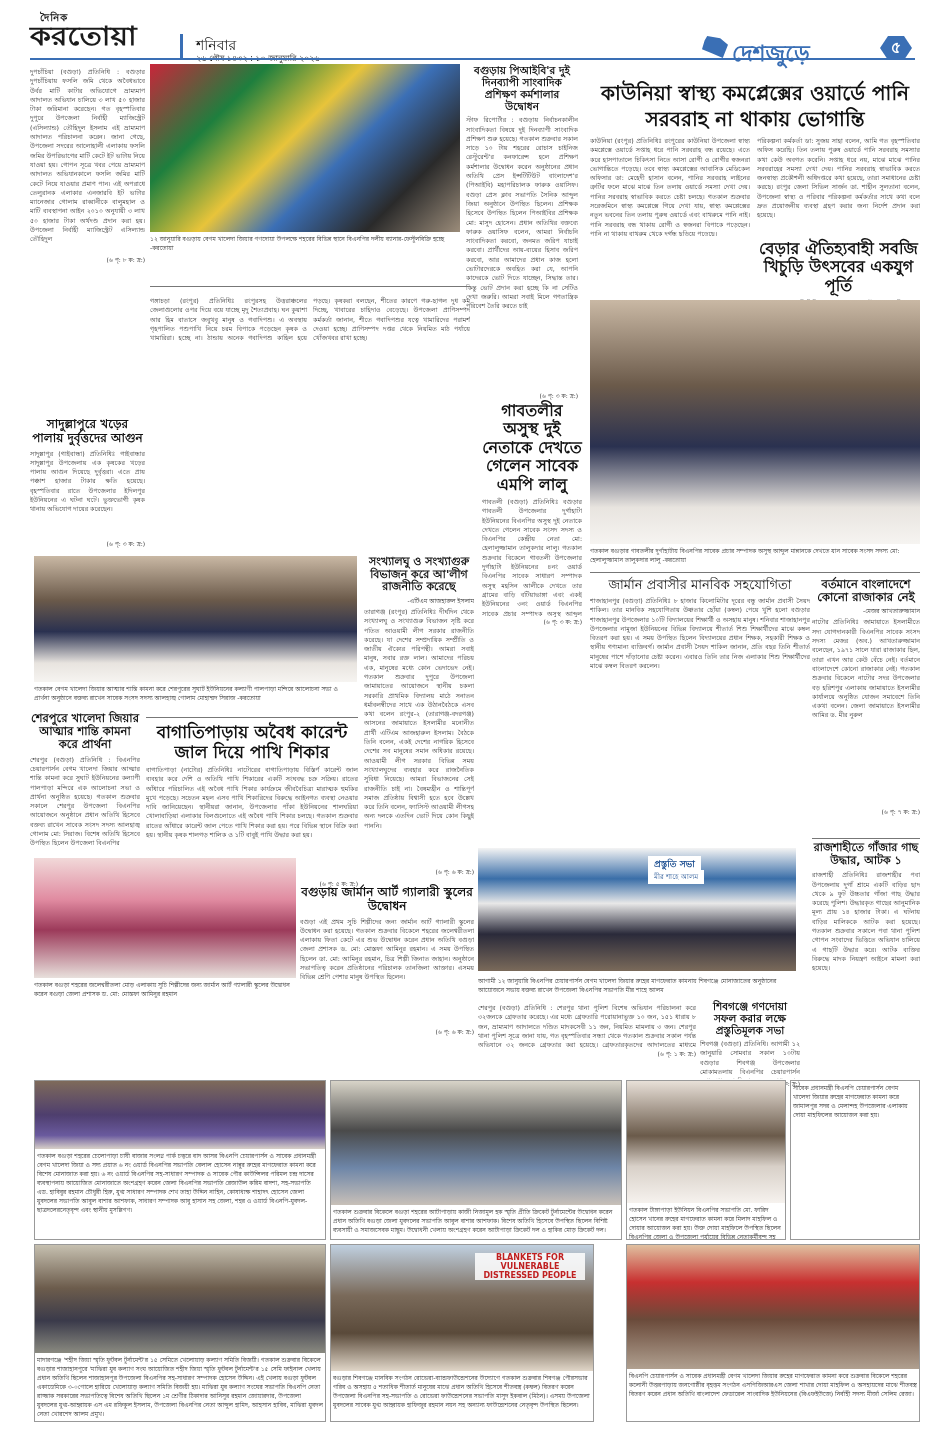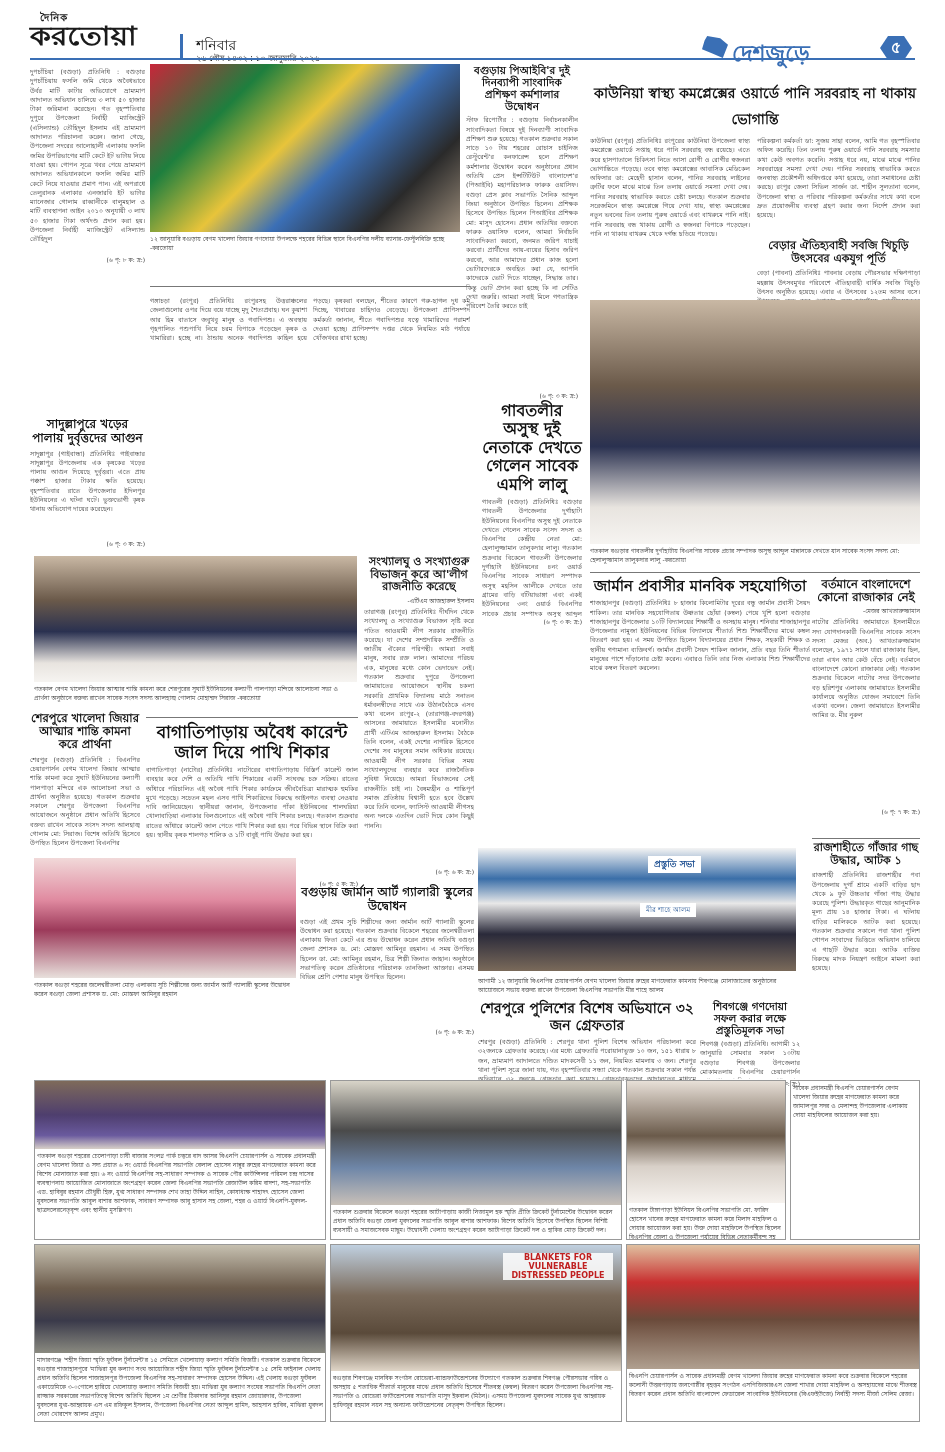--- a/index.html
+++ b/index.html
@@ -56,27 +56,27 @@
 <div class="abs photo ph-flags" style="left:150px;top:64px;width:310px;height:168px;"></div>
 <div class="abs caption" style="left:150px;top:234px;width:310px;height:20px;">১২ জানুয়ারি বগুড়ায় বেগম খালেদা জিয়ার গণদোয়া উপলক্ষে শহরের বিভিন্ন স্থানে বিএনপির দলীয় ব্যানার-ফেস্টুনবিক্রি হচ্ছে -করতোয়া</div>
 
 <div class="abs" style="left:466px;top:64px;width:112px;">
   <div class="headline" style="font-size:10.5px;">বগুড়ায় পিআইবি'র দুই দিনব্যাপী সাংবাদিক প্রশিক্ষণ কর্মশালার উদ্বোধন</div>
   <div class="body-text" style="height:276px;margin-top:3px;">স্টাফ রিপোর্টার : বগুড়ায় নির্বাচনকালীন সাংবাদিকতা বিষয়ে দুই দিনব্যাপী সাংবাদিক প্রশিক্ষণ শুরু হয়েছে। গতকাল শুক্রবার সকাল সাড়ে ১০ টায় শহরের রোচাস চাইনিজ রেস্টুরেন্ট'র কনফারেন্স হলে প্রশিক্ষণ কর্মশালার উদ্বোধন করেন অনুষ্ঠানের প্রধান অতিথি প্রেস ইন্সটিটিউট বাংলাদেশ'র (পিআইবি) মহাপরিচালক ফারুক ওয়াসিফ। বগুড়া প্রেস ক্লাব সভাপতি সৈনিক আব্দুল জিয়া অনুষ্ঠানে উপস্থিত ছিলেন। প্রশিক্ষক হিসেবে উপস্থিত ছিলেন পিআইবির প্রশিক্ষক মো: মাসুদ হোসেন। প্রধান অতিথির বক্তব্যে ফারুক ওয়াসিফ বলেন, আমরা নির্বাচনি সাংবাদিকতা করবো, জনমত জরিপ যাচাই করবো। প্রার্থীদের আয়-ব্যয়ের হিসাব জরিপ করবো, আর আমাদের প্রধান কাজ হলো ভোটারদেরকে অবহিত করা যে, আপনি কাদেরকে ভোট দিতে যাচ্ছেন, সিদ্ধান্ত তার। কিন্তু ভোট প্রদান করা হচ্ছে কি না সেটিও দেখা জরুরি। আমরা সবাই মিলে গণতান্ত্রিক পরিবেশ তৈরি করতে চাই</div>
   <div class="caption" style="text-align:right;">(৬ পৃ: ৩ ক: দ্র:)</div>
 </div>
 
 <div class="abs" style="left:590px;top:80px;width:330px;">
-  <div class="headline" style="font-size:14px;line-height:26px;">কাউনিয়া স্বাস্থ্য কমপ্লেক্সের ওয়ার্ডে পানি সরবরাহ না থাকায় ভোগান্তি</div>
+  <div class="headline" style="font-size:20px;line-height:26px;">কাউনিয়া স্বাস্থ্য কমপ্লেক্সের ওয়ার্ডে পানি সরবরাহ না থাকায় ভোগান্তি</div>
 </div>
 <div class="abs body-text" style="left:590px;top:136px;width:160px;height:100px;">কাউনিয়া (রংপুর) প্রতিনিধিঃ রংপুরের কাউনিয়া উপজেলা স্বাস্থ্য কমপ্লেক্সে ওয়ার্ডে সপ্তাহ ধরে পানি সরবরাহ বন্ধ রয়েছে। এতে করে হাসপাতালে চিকিৎসা নিতে আসা রোগী ও রোগীর স্বজনরা ভোগান্তিতে পড়েছে। তবে স্বাস্থ্য কমপ্লেক্সের আবাসিক মেডিকেল অফিসার ডা: মেহেদী হাসান বলেন, পানির সরবরাহ লাইনের ত্রুটির ফলে মাঝে মাঝে তিন তলায় ওয়ার্ডে সমস্যা দেখা দেয়। পানির সরবরাহ স্বাভাবিক করতে চেষ্টা চলছে। গতকাল শুক্রবার সরেজমিনে স্বাস্থ্য কমপ্লেক্সে গিয়ে দেখা যায়, স্বাস্থ্য কমপ্লেক্সের নতুন ভবনের তিন তলায় পুরুষ ওয়ার্ডে এবং বাথরুমে পানি নাই। পানি সরবরাহ বন্ধ থাকায় রোগী ও স্বজনরা বিপাকে পড়েছেন। পানি না থাকায় বাথরুম থেকে দুর্গন্ধ ছড়িয়ে পড়েছে।</div>
 <div class="abs body-text" style="left:757px;top:136px;width:163px;height:92px;">পরিকল্পনা কর্মকর্তা ডা: সুজয় সাহা বলেন, আমি গত বৃহস্পতিবার অফিস করেছি। তিন তলায় পুরুষ ওয়ার্ডে পানি সরবরাহ সমস্যার কথা কেউ অবগত করেনি। সপ্তাহ ধরে নয়, মাঝে মাঝে পানির সরবরাহের সমস্যা দেখা দেয়। পানির সরবরাহ স্বাভাবিক করতে জনস্বাস্থ্য প্রকৌশলী অধিদপ্তরে কথা হয়েছে, তারা সমাধানের চেষ্টা করছে। রংপুর জেলা সিভিল সার্জন ডা. শাহীন সুলতানা বলেন, উপজেলা স্বাস্থ্য ও পরিবার পরিকল্পনা কর্মকর্তার সাথে কথা বলে দ্রুত প্রয়োজনীয় ব্যবস্থা গ্রহণ করার জন্য নির্দেশ প্রদান করা হয়েছে।</div>
 
 <div class="abs" style="left:757px;top:240px;width:163px;">
-  <div class="headline" style="font-size:11px;">বেড়ার ঐতিহ্যবাহী সবজি খিচুড়ি উৎসবের একযুগ পূর্তি</div>
+  <div class="headline" style="font-size:16px;">বেড়ার ঐতিহ্যবাহী সবজি খিচুড়ি উৎসবের একযুগ পূর্তি</div>
   <div class="body-text" style="height:46px;margin-top:3px;">বেড়া (পাবনা) প্রতিনিধিঃ পাবনার বেড়ায় পৌরসভার দক্ষিণপাড়া মহল্লায় উৎসবমুখর পরিবেশে ঐতিহ্যবাহী বার্ষিক সবজি খিচুড়ি উৎসব অনুষ্ঠিত হয়েছে। এবার এ উৎসবের ১২তম আসর বসে। উৎসবকে কেন্দ্র করে এলাকায় মেয়ে-জামাইসহ আত্মীয়স্বজনের আগমন সমাগম ঘটে। সরেজমিন</div>
   <div class="caption" style="text-align:right;">(৬ পৃ: ৩ ক: দ্র:)</div>
 </div>
 
 <div class="abs rule-h" style="left:150px;top:286px;width:320px;"></div>
 <div class="abs" style="left:150px;top:292px;width:320px;">
   <div class="body-text" style="height:92px;margin-top:4px;column-count:2;column-gap:6px;">গঙ্গাচড়া (রংপুর) প্রতিনিধিঃ রংপুরসহ উত্তরাঞ্চলের জেলাগুলোর ওপর দিয়ে বয়ে যাচ্ছে মৃদু শৈত্যপ্রবাহ। ঘন কুয়াশা আর হিম বাতাসে জবুথবু মানুষ ও গবাদিপশু। এ অবস্থায় গৃহপালিত পশুপাখি নিয়ে চরম বিপাকে পড়েছেন কৃষক ও খামারিরা। হচ্ছে না। ঠান্ডায় অনেক গবাদিপশু কাহিল হয়ে পড়ছে। কৃষকরা বলছেন, শীতের কারণে গরু-ছাগল দুধ কম দিচ্ছে, খাবারের চাহিদাও বেড়েছে। উপজেলা প্রাণিসম্পদ কর্মকর্তা জানান, শীতে গবাদিপশুর যত্নে খামারিদের পরামর্শ দেওয়া হচ্ছে। প্রাণিসম্পদ দপ্তর থেকে নিয়মিত মাঠ পর্যায়ে খোঁজখবর রাখা হচ্ছে।</div>
 </div>
 
 <div class="abs" style="left:30px;top:418px;width:115px;">
@@ -98,21 +98,21 @@
 
 <div class="abs" style="left:364px;top:556px;width:110px;">
   <div class="headline" style="font-size:11px;">সংখ্যালঘু ও সংখ্যাগুরু বিভাজন করে আ'লীগ রাজনীতি করেছে</div>
   <div class="caption" style="text-align:right;margin-top:2px;">-এটিএম আজহারুল ইসলাম</div>
   <div class="body-text" style="height:260px;margin-top:2px;">তারাগঞ্জ (রংপুর) প্রতিনিধিঃ দীর্ঘদিন থেকে সংখ্যালঘু ও সংখ্যাগুরু বিভাজন সৃষ্টি করে পতিত আওয়ামী লীগ সরকার রাজনীতি করেছে। যা দেশের সম্প্রদায়িক সম্প্রীতি ও জাতীয় ঐক্যের পরিপন্থী। আমরা সবাই মানুষ, সবার রক্ত লাল। আমাদের পরিচয় এক, মানুষের মধ্যে কোন ভেদাভেদ নেই। গতকাল শুক্রবার দুপুরে উপজেলা জামায়াতের আয়োজনে স্থানীয় চকলা সরকারি প্রাথমিক বিদ্যালয় মাঠে সনাতন ধর্মাবলম্বীদের সাথে এক উঠানবৈঠকে এসব কথা বলেন রংপুর-২ (তারাগঞ্জ-বদরগঞ্জ) আসনের জামায়াতে ইসলামীর মনোনীত প্রার্থী এটিএম আজহারুল ইসলাম। বৈঠকে তিনি বলেন, একই দেশের নাগরিক হিসেবে দেশের সব মানুষের সমান অধিকার রয়েছে। আওয়ামী লীগ সরকার বিভিন্ন সময় সংখ্যালঘুদের ব্যবহার করে রাজনৈতিক সুবিধা নিয়েছে। আমরা বিভাজনের সেই রাজনীতি চাই না। বৈষম্যহীন ও শান্তিপূর্ণ সমাজ প্রতিষ্ঠায় বিশ্বাসী হতে হবে উল্লেখ করে তিনি বলেন, ফ্যাসিস্ট আওয়ামী লীগসহ অন্য দলকে এতদিন ভোট দিয়ে কোন কিছুই পাননি।</div>
   <div class="caption" style="text-align:right;">(৬ পৃ: ৬ ক: দ্র:)</div>
 </div>
 
 <div class="abs rule-h" style="left:590px;top:572px;width:330px;"></div>
 <div class="abs" style="left:590px;top:578px;width:220px;">
-  <div class="headline" style="font-size:15px;font-weight:bold;">জার্মান প্রবাসীর মানবিক সহযোগিতা</div>
+  <div class="headline" style="font-size:13px;font-weight:normal;">জার্মান প্রবাসীর মানবিক সহযোগিতা</div>
   <div class="body-text" style="height:120px;margin-top:3px;">শাজাহানপুর (বগুড়া) প্রতিনিধিঃ ৮ হাজার কিলোমিটার দূরের বন্ধু জার্মান প্রবাসী সৈয়দ শাকিল। তার মানবিক সহযোগিতায় উষ্ণতার ছোঁয়া (কম্বল) পেয়ে খুশি হলো বগুড়ার শাজাহানপুর উপজেলার ১০টি বিদ্যালয়ের শিক্ষার্থী ও অসহায় মানুষ। শনিবার শাজাহানপুর উপজেলার নামুজা ইউনিয়নের বিভিন্ন বিদ্যালয়ে শীতার্ত শিশু শিক্ষার্থীদের মাঝে কম্বল বিতরণ করা হয়। এ সময় উপস্থিত ছিলেন বিদ্যালয়ের প্রধান শিক্ষক, সহকারী শিক্ষক ও স্থানীয় গণ্যমান্য ব্যক্তিবর্গ। জার্মান প্রবাসী সৈয়দ শাকিল জানান, প্রতি বছর তিনি শীতার্ত মানুষের পাশে দাঁড়ানোর চেষ্টা করেন। এবারও তিনি তার নিজ এলাকার শিশু শিক্ষার্থীদের মাঝে কম্বল বিতরণ করলেন।</div>
 </div>
 
 <div class="abs" style="left:812px;top:578px;width:108px;">
   <div class="headline" style="font-size:11.5px;">বর্তমানে বাংলাদেশে কোনো রাজাকার নেই</div>
   <div class="caption" style="text-align:right;margin-top:2px;">-মেজর আখতারুজ্জামান</div>
   <div class="body-text" style="height:190px;margin-top:2px;">নাটোর প্রতিনিধিঃ জামায়াতে ইসলামীতে সদ্য যোগদানকারী বিএনপির সাবেক সংসদ সদস্য মেজর (অব.) আখতারুজ্জামান বলেছেন, ১৯৭১ সালে যারা রাজাকার ছিল, তারা এখন আর কেউ বেঁচে নেই। বর্তমানে বাংলাদেশে কোনো রাজাকার নেই। গতকাল শুক্রবার বিকেলে নাটোর সদর উপজেলার বড় হরিশপুর এলাকায় জামায়াতে ইসলামীর কার্যালয়ে অনুষ্ঠিত যোজন সমাবেশে তিনি একথা বলেন। জেলা জামায়াতে ইসলামীর আমির ড. মীর নুরুল</div>
   <div class="caption" style="text-align:right;">(৬ পৃ: ৭ ক: দ্র:)</div>
 </div>
 
@@ -124,41 +124,40 @@
 
 <div class="abs rule-h" style="left:146px;top:717px;width:212px;"></div>
 <div class="abs" style="left:146px;top:722px;width:212px;">
   <div class="headline" style="font-size:17px;line-height:20px;">বাগাতিপাড়ায় অবৈধ কারেন্ট জাল দিয়ে পাখি শিকার</div>
   <div class="body-text" style="height:114px;margin-top:3px;">বাগাতিপাড়া (নাটোর) প্রতিনিধিঃ নাটোরের বাগাতিপাড়ায় বিস্তির্ণ কারেন্ট জাল ব্যবহার করে দেশি ও অতিথি পাখি শিকারের একটি সংঘবদ্ধ চক্র সক্রিয়। রাতের আঁধারে পরিচালিত এই অবৈধ পাখি শিকার কার্যক্রমে জীববৈচিত্র্য মারাত্মক হুমকির মুখে পড়েছে। সচেতন মহল এসব পাখি শিকারিদের বিরুদ্ধে আইনগত ব্যবস্থা নেওয়ার দাবি জানিয়েছেন। স্থানীয়রা জানান, উপজেলার পাঁকা ইউনিয়নের শালঘরিয়া খোলাবাড়িয়া এলাকার বিলগুলোতে এই অবৈধ পাখি শিকার চলছে। গতকাল শুক্রবার রাতের আঁধারে কারেন্ট জাল পেতে পাখি শিকার করা হয়। পরে বিভিন্ন স্থানে বিক্রি করা হয়। স্থানীয় কৃষক শালগড় শালিক ও ১টি বাবুই পাখি উদ্ধার করা হয়।</div>
   <div class="caption" style="text-align:right;">(৬ পৃ: ৫ ক: দ্র:)</div>
 </div>
 
 <div class="abs photo ph-banner" style="left:478px;top:848px;width:318px;height:123px;">
   <div style="position:absolute;left:170px;top:8px;background:#fff;color:#1d4f91;font-size:9px;font-weight:bold;padding:1px 6px;">প্রস্তুতি সভা</div>
-  <div style="position:absolute;left:162px;top:22px;background:#fff;color:#1d4f91;font-size:7px;padding:1px 6px;margin-top:33px;">মীর শাহে আলম</div>
+  <div style="position:absolute;left:170px;top:22px;background:#fff;color:#1d4f91;font-size:7px;padding:1px 6px;">মীর শাহে আলম</div>
 </div>
 <div class="abs caption" style="left:478px;top:976px;width:318px;height:20px;">আগামী ১২ জানুয়ারি বিএনপির চেয়ারপার্সন বেগম খালেদা জিয়ার রুহের মাগফেরাত কামনায় শিবগঞ্জে মোনাজাতের অনুষ্ঠানের আয়োজনে সভায় বক্তব্য রাখেন উপজেলা বিএনপির সভাপতি মীর শাহে আলম</div>
 
 <div class="abs rule-h" style="left:812px;top:838px;width:108px;"></div>
 <div class="abs" style="left:812px;top:842px;width:108px;">
   <div class="headline" style="font-size:11px;">রাজশাহীতে গাঁজার গাছ উদ্ধার, আটক ১</div>
   <div class="body-text" style="height:190px;margin-top:3px;">রাজশাহী প্রতিনিধিঃ রাজশাহীর পবা উপজেলায় দুগাঁ শ্রামে একটি বাড়ির ছাদ থেকে ৯ ফুট উচ্চতার গাঁজা গাছ উদ্ধার করেছে পুলিশ। উদ্ধারকৃত গাছের আনুমানিক মূল্য প্রায় ১৪ হাজার টাকা। এ ঘটনায় বাড়ির মালিককে আটক করা হয়েছে। গতকাল শুক্রবার সকালে পবা থানা পুলিশ গোপন সংবাদের ভিত্তিতে অভিযান চালিয়ে এ গাছটি উদ্ধার করে। আটক ব্যক্তির বিরুদ্ধে মাদক নিয়ন্ত্রণ আইনে মামলা করা হয়েছে।</div>
 </div>
 
 <div class="abs photo ph-women" style="left:34px;top:858px;width:262px;height:120px;"></div>
 <div class="abs caption" style="left:34px;top:980px;width:262px;height:36px;">গতকাল বগুড়া শহরের জলেশ্বরীতলা মোড় এলাকায় সুচি শিল্পীদের জন্য জার্মান আর্ট গ্যালারী স্কুলের উদ্বোধন করেন বগুড়া জেলা প্রশাসক ড. মো: মোস্তফা আমিনুর রহমান</div>
 
 <div class="abs" style="left:300px;top:886px;width:174px;">
   <div class="headline" style="font-size:12px;">বগুড়ায় জার্মান আর্ট গ্যালারী স্কুলের উদ্বোধন</div>
   <div class="body-text" style="height:110px;margin-top:3px;">বগুড়া এই প্রথম সুচি শিল্পীদের জন্য জার্মান আর্ট গ্যালারী স্কুলের উদ্বোধন করা হয়েছে। গতকাল শুক্রবার বিকেলে শহরের জলেশ্বরীতলা এলাকায় ফিতা কেটে এর শুভ উদ্বোধন করেন প্রধান অতিথি বগুড়া জেলা প্রশাসক ড. মো: মোস্তফা আমিনুর রহমান। এ সময় উপস্থিত ছিলেন ডা. মো: আমিনুর রহমান, চিত্র শিল্পী জিনাত জাহান। অনুষ্ঠানে সভাপতিত্ব করেন প্রতিষ্ঠানের পরিচালক তানজিলা আক্তার। এসময় বিভিন্ন শ্রেণি পেশার মানুষ উপস্থিত ছিলেন।</div>
   <div class="caption" style="text-align:right;">(৬ পৃ: ৬ ক: দ্র:)</div>
 </div>
 
 <div class="abs" style="left:478px;top:1000px;width:218px;">
-  <div class="headline" style="font-size:14px;line-height:17px;">শেরপুরে পুলিশের বিশেষ অভিযানে ৩২ জন গ্রেফতার</div>
   <div class="body-text" style="height:46px;margin-top:3px;">শেরপুর (বগুড়া) প্রতিনিধি : শেরপুর থানা পুলিশ বিশেষ অভিযান পরিচালনা করে ৩২জনকে গ্রেফতার করেছে। এর মধ্যে গ্রেফতারি পরোয়ানাভুক্ত ১০ জন, ১৫১ ধারায় ৮ জন, ভ্রাম্যমাণ আদালতে দণ্ডিত মাদকসেবী ১১ জন, নিয়মিত মামলায় ৩ জন। শেরপুর থানা পুলিশ সূত্রে জানা যায়, গত বৃহস্পতিবার সন্ধ্যা থেকে গতকাল শুক্রবার সকাল পর্যন্ত অভিযানে ৩২ জনকে গ্রেফতার করা হয়েছে। গ্রেফতারকৃতদের আদালতের মাধ্যমে জেলহাজতে প্রেরণ করা হয়েছে।</div>
   <div class="caption" style="text-align:right;">(৬ পৃ: ১ ক: দ্র:)</div>
 </div>
 
 <div class="abs" style="left:700px;top:1000px;width:100px;">
   <div class="headline" style="font-size:10.5px;">শিবগঞ্জে গণদোয়া সফল করার লক্ষে প্রস্তুতিমূলক সভা</div>
   <div class="body-text" style="height:40px;margin-top:3px;">শিবগঞ্জ (বগুড়া) প্রতিনিধি। আগামী ১২ জানুয়ারি সোমবার সকাল ১০টায় বগুড়ার শিবগঞ্জ উপজেলার মোকামতলায় বিএনপির চেয়ারপার্সন বেগম খালেদা জিয়ার রুহের মাগফেরাত কামনায় গণদোয়া</div>
   <div class="caption" style="text-align:right;">(৬ পৃ: ৩ ক: দ্র:)</div>
 </div>
 
@@ -175,21 +174,21 @@
   <div class="caption" style="padding:2px;height:36px;">গতকাল টাঙ্গাপাড়া ইউনিয়ন বিএনপির সভাপতি মো. ফারিদ হোসেন খানের রুহের মাগফেরাত কামনা করে মিলাদ মাহফিল ও দোয়ার আয়োজন করা হয়। উক্ত দোয়া মাহফিলে উপস্থিত ছিলেন বিএনপির জেলা ও উপজেলা পর্যায়ের বিভিন্ন নেতাকর্মীবৃন্দ সহ এলাকাবাসী।</div>
 </div>
 <div class="abs box" style="left:790px;top:1080px;width:130px;height:160px;">
   <div class="caption" style="padding:2px;height:156px;">সাবেক প্রধানমন্ত্রী বিএনপি চেয়ারপার্সন বেগম খালেদা জিয়ার রুহের মাগফেরাত কামনা করে জামালপুর সদর ও মেলান্দহ উপজেলার এলাকায় দোয়া মাহফিলের আয়োজন করা হয়।</div>
 </div>
 
 <div class="abs box" style="left:34px;top:1244px;width:292px;height:178px;">
   <div class="photo ph-outdoor" style="height:108px;"></div>
   <div class="caption" style="padding:2px;height:68px;">মাদারগঞ্জে 'শহীদ জিয়া স্মৃতি ফুটবল টুর্নামেন্ট'র ১৫ সেমিতে খেলোয়াড় কল্যাণ সমিতি বিজয়ী। গতকাল শুক্রবার বিকেলে বগুড়ার শাজাহানপুরে 'মাঝিরা যুব কল্যাণ সংঘ আয়োজিত শহীদ জিয়া স্মৃতি ফুটবল টুর্নামেন্ট'র ১৫ সেমি ফাইনাল খেলায় প্রধান অতিথি ছিলেন শাজাহানপুর উপজেলা বিএনপির সহ-সাধারণ সম্পাদক হোসেন উদ্দিন। এই খেলায় বগুড়া ফুটবল একাডেমিকে ৩-০গোলে হারিয়ে খেলোয়াড় কল্যাণ সমিতি বিজয়ী হয়। মাঝিরা যুব কল্যাণ সংঘের সভাপতি বিএনপি নেতা রাজ্জাক সরকারের সভাপতিত্বে বিশেষ অতিথি ছিলেন ১ম শ্রেণীর ঠিকাদার আনিসুর রহমান জোয়ারদার, উপজেলা যুবদলের যুগ্ম-আহ্বায়ক এস এম রফিকুল ইসলাম, উপজেলা বিএনপির নেতা আব্দুল হামিদ, আহসান হাবিব, মাঝিরা যুবদল নেতা খোরশেদ আলম প্রমুখ।</div>
 </div>
-<div class="abs box" style="left:330px;top:1244px;width:292px;height:178px;">
+<div class="abs box" style="left:330px;top:1244px;width:264px;height:178px;">
   <div class="photo ph-blanket" style="height:126px;position:relative;">
     <div style="position:absolute;right:8px;top:8px;width:110px;color:#c02020;font-size:8px;font-weight:bold;text-align:center;background:rgba(255,255,255,0.85);">BLANKETS FOR VULNERABLE DISTRESSED PEOPLE</div>
   </div>
   <div class="caption" style="padding:2px;height:50px;">বগুড়ার শিবগঞ্জে মানবিক সংগঠন রোভেরা-ব্যান্ডফাউন্ডেশনের উদ্যোগে গতকাল শুক্রবার শিবগঞ্জ পৌরসভার গরিব ও অসহায় ৫ শতাধিক শীতার্ত মানুষের মাঝে প্রধান অতিথি হিসেবে শীতবস্ত্র (কম্বল) বিতরণ করেন উপজেলা বিএনপির সহ-সভাপতি ও রোভেরা ফাউন্ডেশনের সভাপতি মাসুদ ইকবাল (মিঠন)। এসময় উপজেলা যুবদলের সাবেক যুগ্ম আহ্বায়ক হাফিজুর রহমান নয়ন সহ অন্যান্য ফাউন্ডেশনের নেতৃবৃন্দ উপস্থিত ছিলেন।</div>
 </div>
 <div class="abs box" style="left:626px;top:1244px;width:294px;height:178px;">
   <div class="photo ph-red" style="height:124px;"></div>
   <div class="caption" style="padding:2px;height:52px;">বিএনপি চেয়ারপার্সন ও সাবেক প্রধানমন্ত্রী বেগম খালেদা জিয়ার রুহের মাগফেরাত কামনা করে শুক্রবার বিকেলে শহরের কলোনী উত্তরপাড়ায় জনগোষ্ঠীর বৃহত্তম সংগঠন এসপিজিআরএস জেলা শাখার দোয়া মাহফিল ও অসহায়দের মাঝে শীতবস্ত্র বিতরণ করেন প্রধান অতিথি বাংলাদেশ ফেডারেল সাংবাদিক ইউনিয়নের (বিএফইউজে) নির্বাহী সদস্য মীর্জা সেলিম রেজা।</div>
 </div>
 

